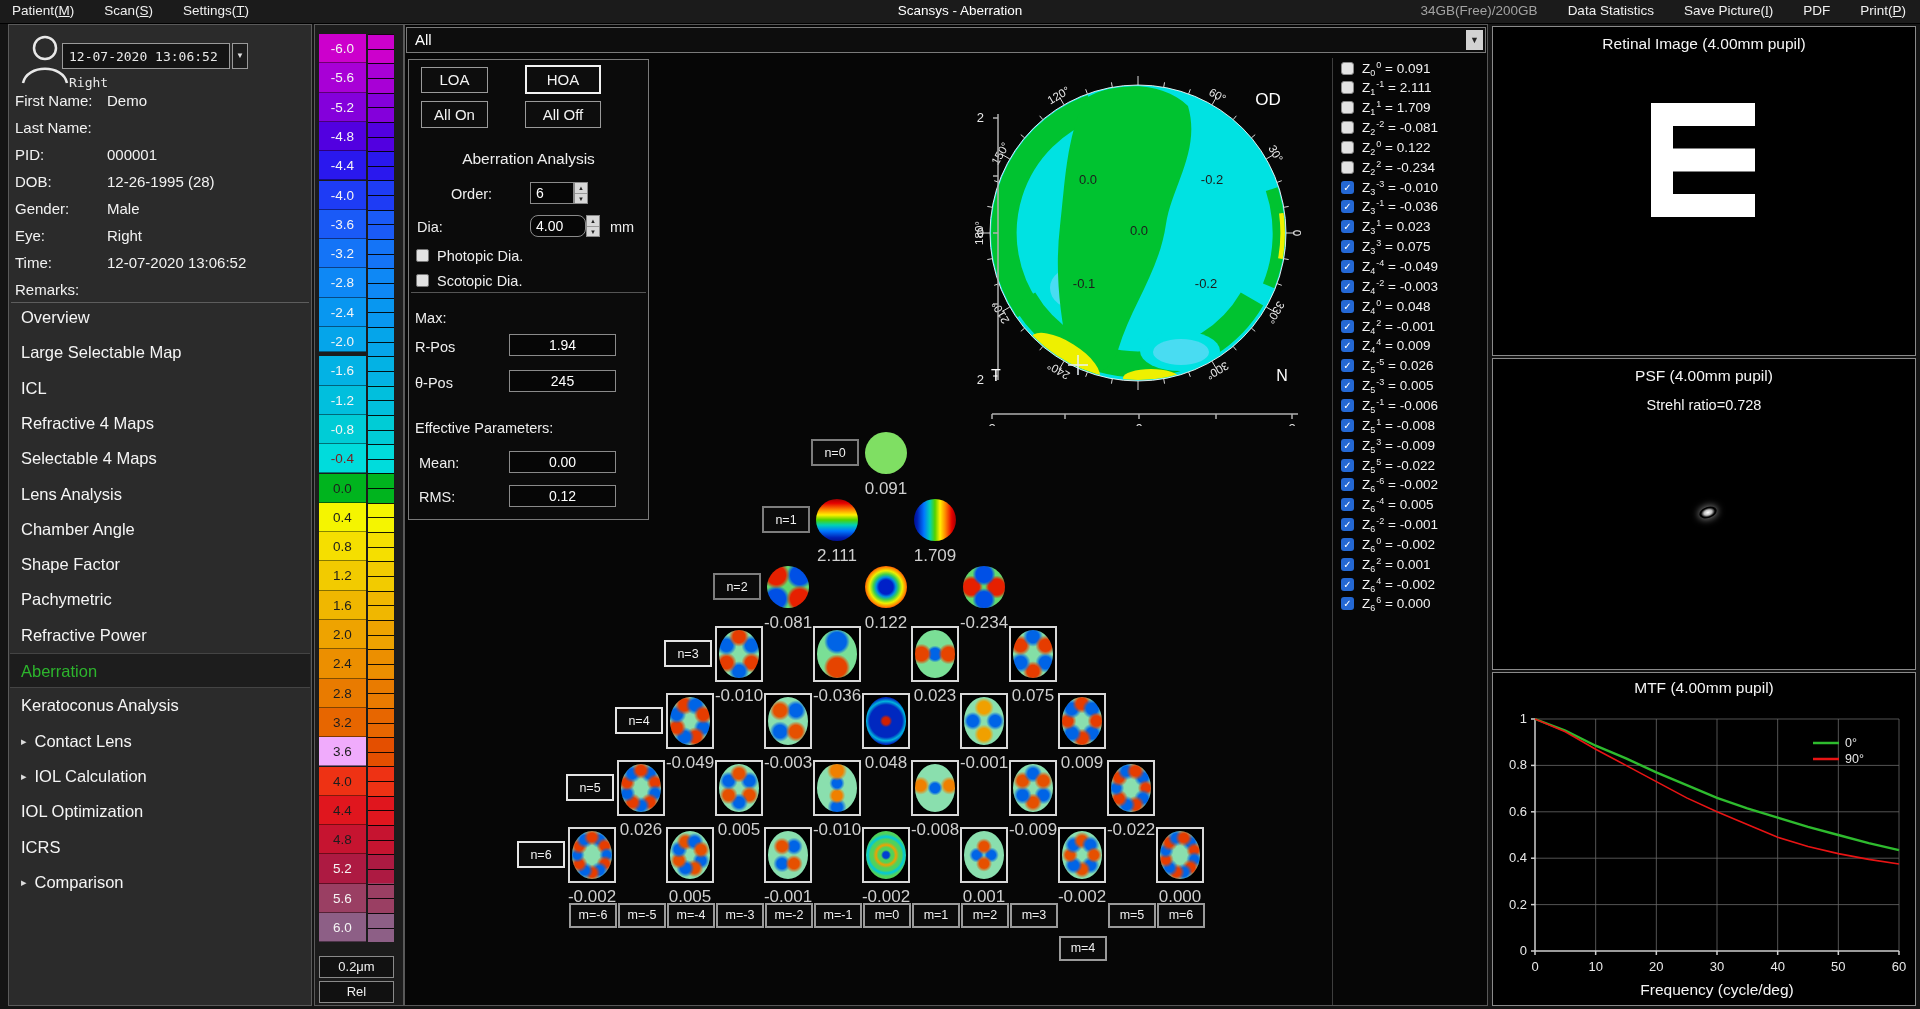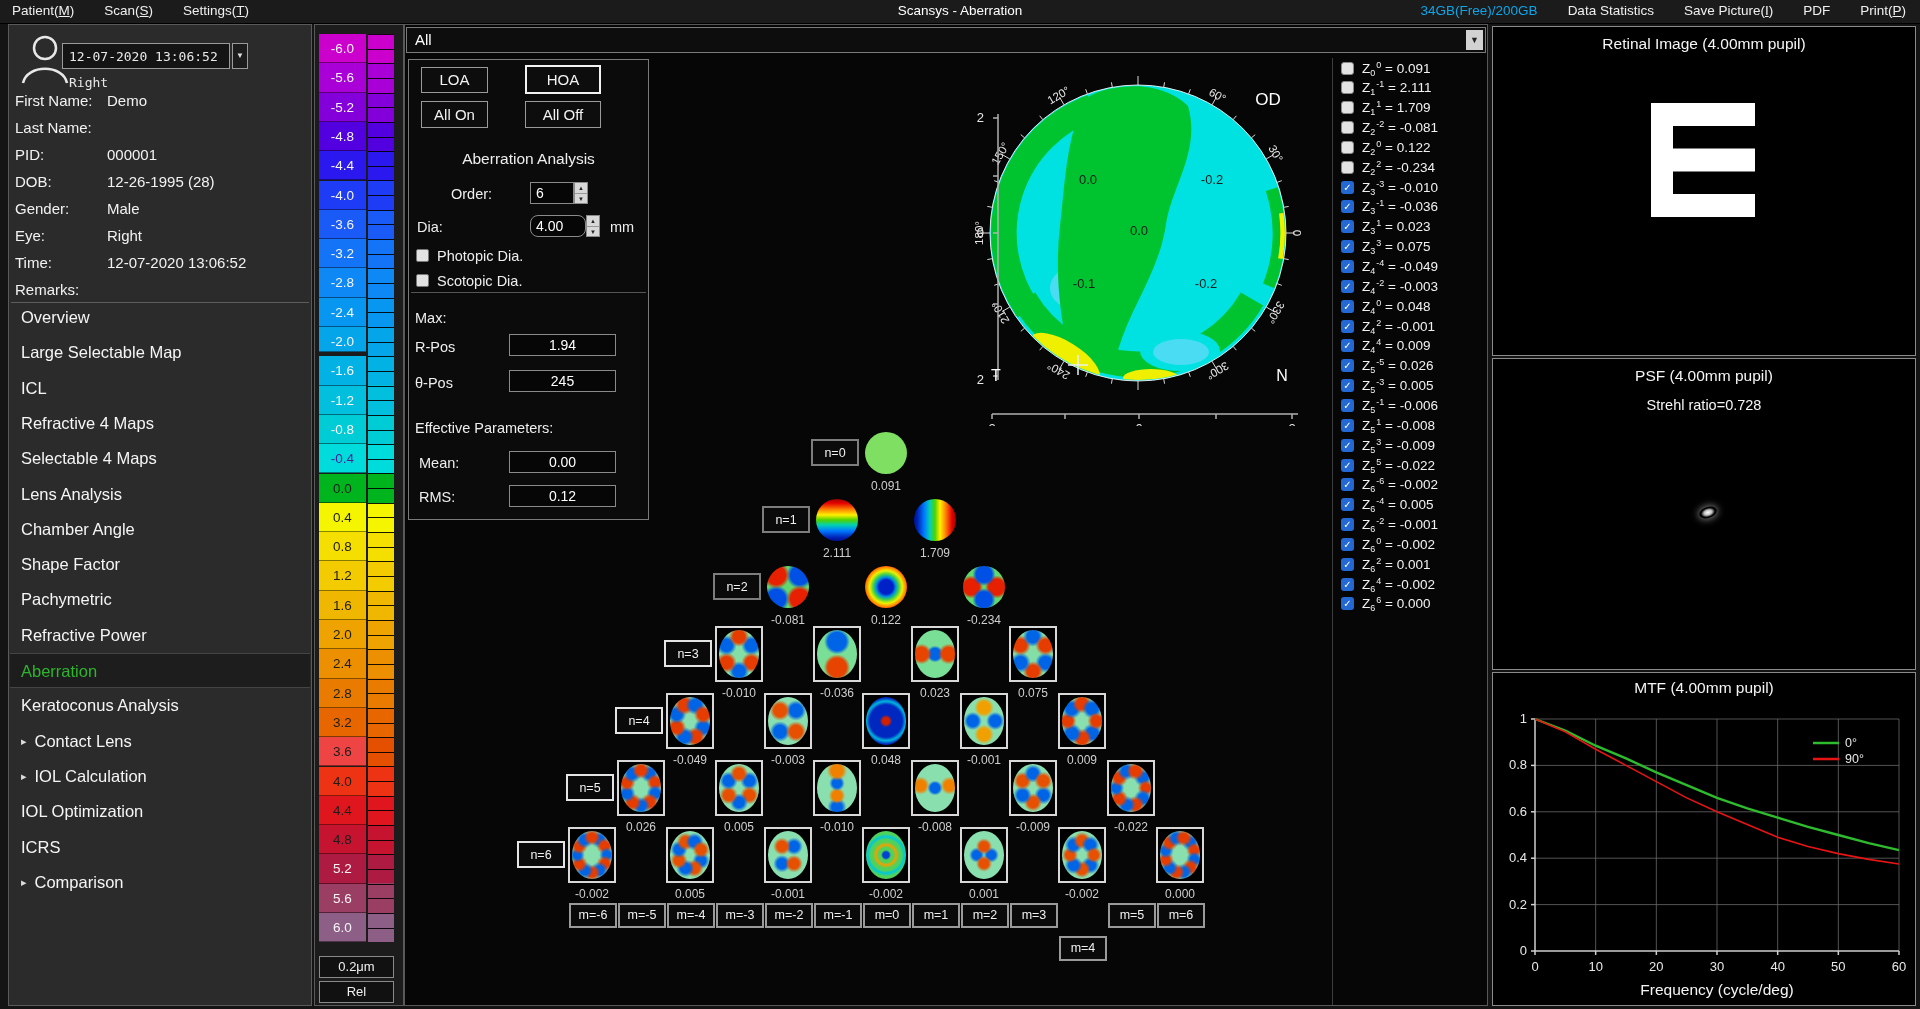--- a/index.html
+++ b/index.html
@@ -54,42 +54,42 @@
   .zrow .box{position:absolute;left:0;top:3px;width:13px;height:13px;border-radius:3px;box-sizing:border-box;}
   .zrow .box.off{background:#e4e4e4;border:1px solid #888;}
   .zrow .box.on{background:#2468d4;color:#fff;font-size:10px;text-align:center;line-height:13px;}
   .zrow .ztxt{position:absolute;left:21px;top:1px;font-size:13.5px;color:#f2f2f2;white-space:nowrap;}
   .ztxt sub{font-size:9px;vertical-align:-3px;}
   .ztxt sup{font-size:9px;vertical-align:5px;margin-left:1px;}
   
   .zmap{position:absolute;border-radius:50%;}
   .zbox{position:absolute;width:48px;height:56px;border:2px solid #d8d8d8;background:#000;box-sizing:border-box;}
   .zbox .zmap{position:absolute;left:2px;top:2px;width:40px;height:48px;}
-  .zval{position:absolute;width:64px;text-align:center;font-size:12px;color:#cfcfcf;}
+  .zval{position:absolute;width:64px;text-align:center;font-size:17px;color:#cfcfcf;}
   .nlabel,.mlabel{position:absolute;width:48px;height:27px;background:#0a0a0a;box-sizing:border-box;
       font-size:12.5px;color:#f0f0f0;text-align:center;line-height:24px;}
   .nlabel.dim{border:2px solid #7d7d7d;} .nlabel.bright{border:2px solid #e4e4e4;}
   .mlabel{height:25px;border:2px solid #9a9a9a;line-height:21px;}
   
   .rpanel{position:absolute;left:1492px;width:424px;background:#000;border:1px solid #8a8a8a;box-sizing:border-box;}
   .rtitle{position:absolute;width:100%;text-align:center;font-size:15.5px;color:#f5f5f5;}
   #psf-dot{position:absolute;left:206px;top:148px;width:18px;height:11px;border-radius:50%;transform:rotate(-18deg);
       background:radial-gradient(closest-side,#fff,rgba(255,255,255,.75) 45%,rgba(255,255,255,0) 80%);
       box-shadow:0 0 7px 1px rgba(255,255,255,.5);}
   text{font-family:"Liberation Sans",sans-serif;}
 </style>
 </head>
 <body>
 
 <div id="app">
 
   <div id="menubar">
     <div id="menu-left"><span class="mitem">Patient(<u>M</u>)</span><span class="mitem">Scan(<u>S</u>)</span><span class="mitem">Settings(<u>T</u>)</span></div>
     <div id="menu-title">Scansys - Aberration</div>
-    <div id="menu-right"><span class="mitem" style="color: #0ea5e9;">34GB(Free)/200GB</span><span class="mitem">Data Statistics</span><span class="mitem">Save Picture(<u>I</u>)</span><span class="mitem">PDF</span><span class="mitem">Print(<u>P</u>)</span></div>
+    <div id="menu-right"><span class="mitem" style="color: #a3a3a3;">34GB(Free)/200GB</span><span class="mitem">Data Statistics</span><span class="mitem">Save Picture(<u>I</u>)</span><span class="mitem">PDF</span><span class="mitem">Print(<u>P</u>)</span></div>
   </div>
 
   <div id="sidebar">
     <svg width="52" height="54" style="position:absolute;left:10px;top:6px;">
       <circle cx="26" cy="17" r="11" fill="none" stroke="#e8e8e8" stroke-width="2.5"></circle>
       <path d="M 4 52 C 8 33 44 33 48 52" fill="none" stroke="#e8e8e8" stroke-width="2.5"></path>
     </svg>
     <div id="exam-select">12-07-2020 13:06:52 Right</div>
     <div id="exam-arrow">▼</div>
     <div id="patient-fields">
@@ -157,31 +157,31 @@
         <div class="ccell" style="top: 126.2px; height: 29.3px; line-height: 29.3px; background: rgb(42, 24, 238); color: rgb(245, 245, 245);">-4.4</div>
         <div class="ccell" style="top: 155.5px; height: 29.3px; line-height: 29.3px; background: rgb(30, 60, 245); color: rgb(245, 245, 245);">-4.0</div>
         <div class="ccell" style="top: 184.8px; height: 29.3px; line-height: 29.3px; background: rgb(26, 90, 247); color: rgb(245, 245, 245);">-3.6</div>
         <div class="ccell" style="top: 214.1px; height: 29.3px; line-height: 29.3px; background: rgb(20, 116, 247); color: rgb(245, 245, 245);">-3.2</div>
         <div class="ccell" style="top: 243.4px; height: 29.3px; line-height: 29.3px; background: rgb(14, 136, 245); color: rgb(245, 245, 245);">-2.8</div>
         <div class="ccell" style="top: 272.7px; height: 29.3px; line-height: 29.3px; background: rgb(8, 151, 240); color: rgb(245, 245, 245);">-2.4</div>
         <div class="ccell" style="top: 302px; height: 25px; line-height: 29.3px; background: rgb(5, 165, 234); color: rgb(245, 245, 245);">-2.0</div>
         <div class="ccell" style="top: 331.3px; height: 29.3px; line-height: 29.3px; background: rgb(3, 178, 228); color: rgb(245, 245, 245);">-1.6</div>
         <div class="ccell" style="top: 360.6px; height: 29.3px; line-height: 29.3px; background: rgb(1, 191, 221); color: rgb(245, 245, 245);">-1.2</div>
         <div class="ccell" style="top: 389.9px; height: 29.3px; line-height: 29.3px; background: rgb(0, 204, 214); color: rgb(245, 245, 245);">-0.8</div>
-        <div class="ccell" style="top: 419.2px; height: 29.3px; line-height: 29.3px; background: rgb(0, 220, 220); color: #4c1d95;">-0.4</div>
+        <div class="ccell" style="top: 419.2px; height: 29.3px; line-height: 29.3px; background: rgb(0, 220, 220); color: #7f1d1d;">-0.4</div>
         <div class="ccell" style="top: 448.5px; height: 29.3px; line-height: 29.3px; background: rgb(0, 180, 30); color: rgb(29, 29, 29);">0.0</div>
         <div class="ccell" style="top: 477.8px; height: 29.3px; line-height: 29.3px; background: rgb(245, 245, 0); color: rgb(29, 29, 29);">0.4</div>
         <div class="ccell" style="top: 507.1px; height: 29.3px; line-height: 29.3px; background: rgb(245, 223, 0); color: rgb(29, 29, 29);">0.8</div>
         <div class="ccell" style="top: 536.4px; height: 29.3px; line-height: 29.3px; background: rgb(242, 203, 0); color: rgb(29, 29, 29);">1.2</div>
         <div class="ccell" style="top: 565.7px; height: 29.3px; line-height: 29.3px; background: rgb(240, 183, 0); color: rgb(29, 29, 29);">1.6</div>
         <div class="ccell" style="top: 595px; height: 29.3px; line-height: 29.3px; background: rgb(238, 163, 0); color: rgb(29, 29, 29);">2.0</div>
         <div class="ccell" style="top: 624.3px; height: 29.3px; line-height: 29.3px; background: rgb(236, 143, 0); color: rgb(29, 29, 29);">2.4</div>
         <div class="ccell" style="top: 653.6px; height: 29.3px; line-height: 29.3px; background: rgb(233, 123, 0); color: rgb(29, 29, 29);">2.8</div>
         <div class="ccell" style="top: 682.9px; height: 29.3px; line-height: 29.3px; background: rgb(231, 102, 0); color: rgb(29, 29, 29);">3.2</div>
-        <div class="ccell" style="top: 712.2px; height: 29.3px; line-height: 29.3px; background: #ef4444; color: rgb(29, 29, 29);">3.6</div>
+        <div class="ccell" style="top: 712.2px; height: 29.3px; line-height: 29.3px; background: #f0abfc; color: rgb(29, 29, 29);">3.6</div>
         <div class="ccell" style="top: 741.5px; height: 29.3px; line-height: 29.3px; background: rgb(238, 50, 20); color: rgb(29, 29, 29);">4.0</div>
         <div class="ccell" style="top: 770.8px; height: 29.3px; line-height: 29.3px; background: rgb(224, 22, 30); color: rgb(29, 29, 29);">4.4</div>
         <div class="ccell" style="top: 800.1px; height: 29.3px; line-height: 29.3px; background: rgb(198, 20, 48); color: rgb(29, 29, 29);">4.8</div>
         <div class="ccell" style="top: 829.4px; height: 29.3px; line-height: 29.3px; background: rgb(173, 26, 66); color: rgb(245, 245, 245);">5.2</div>
         <div class="ccell" style="top: 858.7px; height: 29.3px; line-height: 29.3px; background: rgb(154, 63, 99); color: rgb(245, 245, 245);">5.6</div>
         <div class="ccell" style="top: 888px; height: 29.3px; line-height: 29.3px; background: rgb(141, 95, 134); color: rgb(245, 245, 245);">6.0</div>
       </div>
     <div id="cstrip" style="height: 908.3px; background: repeating-linear-gradient(rgba(0, 0, 0, 0.9) 0px, rgba(0, 0, 0, 0.9) 1px, rgba(0, 0, 0, 0) 1px, rgba(0, 0, 0, 0) 14.65px), linear-gradient(rgb(204, 0, 204) 0%, rgb(204, 0, 204) 3.226%, rgb(168, 0, 214) 3.226%, rgb(168, 0, 214) 6.452%, rgb(132, 0, 219) 6.452%, rgb(132, 0, 219) 9.677%, rgb(82, 0, 224) 9.677%, rgb(82, 0, 224) 12.903%, rgb(42, 24, 238) 12.903%, rgb(42, 24, 238) 16.129%, rgb(30, 60, 245) 16.129%, rgb(30, 60, 245) 19.355%, rgb(26, 90, 247) 19.355%, rgb(26, 90, 247) 22.581%, rgb(20, 116, 247) 22.581%, rgb(20, 116, 247) 25.806%, rgb(14, 136, 245) 25.806%, rgb(14, 136, 245) 29.032%, rgb(8, 151, 240) 29.032%, rgb(8, 151, 240) 32.258%, rgb(5, 165, 234) 32.258%, rgb(5, 165, 234) 35.484%, rgb(3, 178, 228) 35.484%, rgb(3, 178, 228) 38.71%, rgb(1, 191, 221) 38.71%, rgb(1, 191, 221) 41.935%, rgb(0, 204, 214) 41.935%, rgb(0, 204, 214) 45.161%, rgb(0, 220, 220) 45.161%, rgb(0, 220, 220) 48.387%, rgb(0, 180, 30) 48.387%, rgb(0, 180, 30) 51.613%, rgb(245, 245, 0) 51.613%, rgb(245, 245, 0) 54.839%, rgb(245, 223, 0) 54.839%, rgb(245, 223, 0) 58.065%, rgb(242, 203, 0) 58.065%, rgb(242, 203, 0) 61.29%, rgb(240, 183, 0) 61.29%, rgb(240, 183, 0) 64.516%, rgb(238, 163, 0) 64.516%, rgb(238, 163, 0) 67.742%, rgb(236, 143, 0) 67.742%, rgb(236, 143, 0) 70.968%, rgb(233, 123, 0) 70.968%, rgb(233, 123, 0) 74.194%, rgb(231, 102, 0) 74.194%, rgb(231, 102, 0) 77.419%, rgb(228, 79, 0) 77.419%, rgb(228, 79, 0) 80.645%, rgb(238, 50, 20) 80.645%, rgb(238, 50, 20) 83.871%, rgb(224, 22, 30) 83.871%, rgb(224, 22, 30) 87.097%, rgb(198, 20, 48) 87.097%, rgb(198, 20, 48) 90.323%, rgb(173, 26, 66) 90.323%, rgb(173, 26, 66) 93.548%, rgb(154, 63, 99) 93.548%, rgb(154, 63, 99) 96.774%, rgb(141, 95, 134) 96.774%, rgb(141, 95, 134) 100%);"></div>
     <div class="cbox" style="top:931px;">0.2μm</div>
     <div class="cbox" style="top:956px;">Rel</div>

